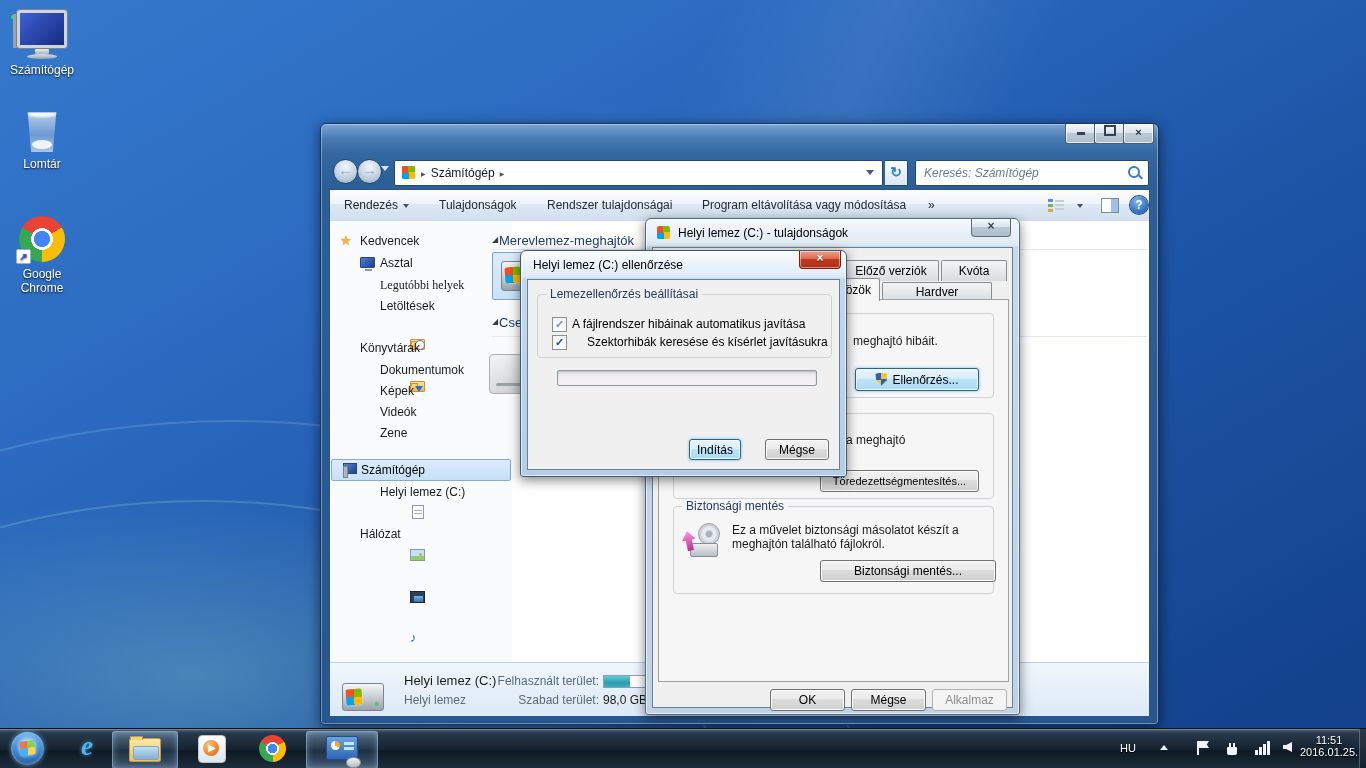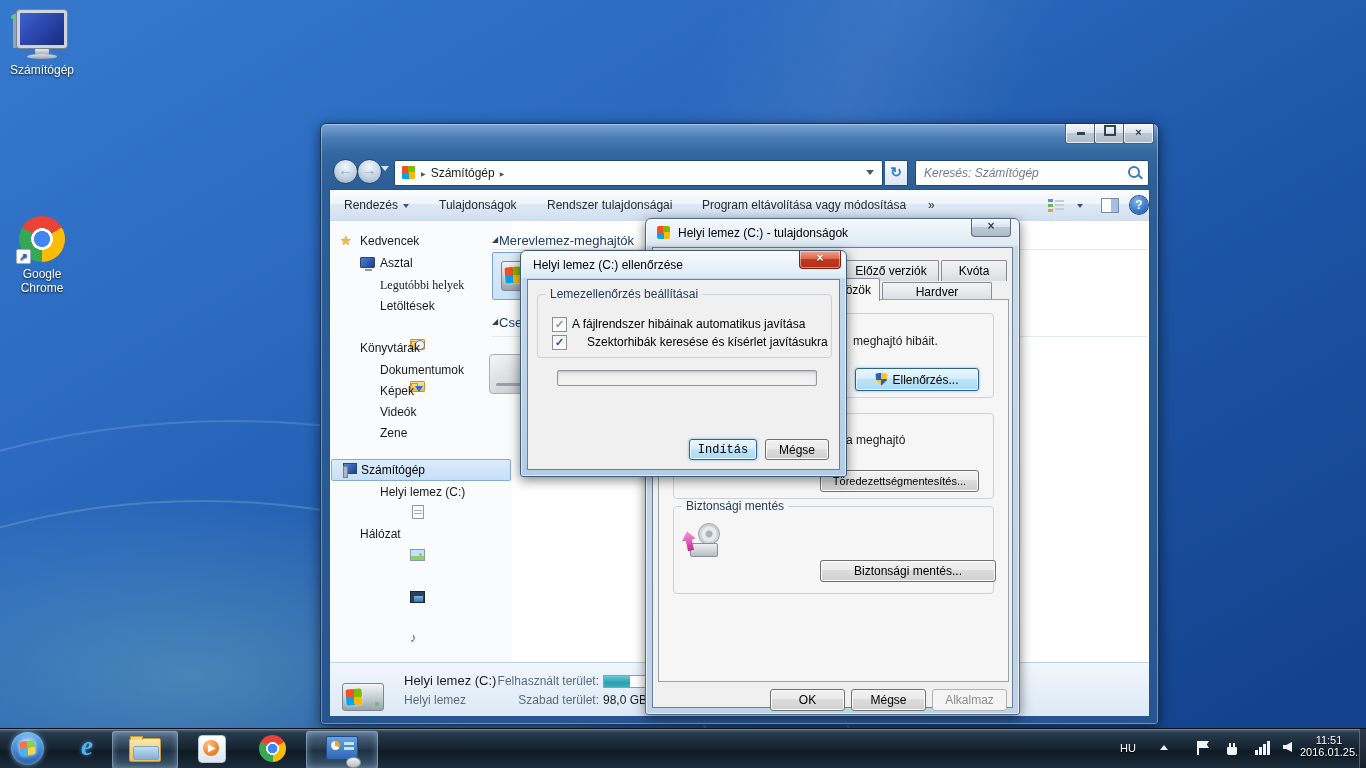--- a/index.html
+++ b/index.html
@@ -202,20 +202,24 @@
   <div class="abs wp-sheen"></div>
   <div class="abs wp-arc" style="left:-420px;top:420px;width:1300px;height:900px;"></div>
   <div class="abs wp-arc" style="left:-350px;top:500px;width:1100px;height:760px;border-color:rgba(210,255,225,.18);"></div>
 
   <div class="abs desk-ic" style="left:0;top:10px;">
     <div class="pc-monitor"></div>
     <div class="pc-stand"></div>
     <div class="pc-base"></div>
     <div style="margin-top:4px;">Számítógép</div>
   </div>
+  <div class="abs desk-ic" style="left:0;top:110px;">
+    <div class="bin"></div>
+    <div style="margin-top:5px;">Lomtár</div>
+  </div>
   <div class="abs desk-ic" style="left:0;top:216px;">
     <div class="chrome-ball">
       <div class="shortcut-badge">↗</div>
     </div>
     <div style="margin-top:5px;width:84px;">Google Chrome</div>
   </div>
 
   <div id="explorer" class="abs" style="z-index:10;">
 
     <div class="abs winbtn" style="left:744px;top:0;width:29px;"><span class="glyph-min"></span></div>
@@ -321,20 +325,21 @@
         </div>
         <div class="groupbox" style="left:14px;top:113px;width:319px;height:84px;background:#f6f6f6;">
           <div style="position:absolute;left:172px;top:19px;color:#1a1a1a;">a meghajtó</div>
           <button class="win-btn" style="left:146px;top:56px;width:159px;height:22px;font-family:inherit;font-size:11px;">Töredezettségmentesítés...</button>
         </div>
         <div class="groupbox" style="left:14px;top:206px;width:319px;height:86px;background:#f6f6f6;">
           <span class="gb-label" style="background:#f6f6f6;">Biztonsági mentés</span>
           <div class="backup-ic" style="left:10px;top:16px;">
               <div class="bk-drive"></div>
             </div>
+          <div style="position:absolute;left:58px;top:16px;width:228px;color:#1a1a1a;">Ez a művelet biztonsági másolatot készít a meghajtón található fájlokról.</div>
           <button class="win-btn" style="left:146px;top:53px;width:176px;height:22px;font-family:inherit;font-size:12px;">Biztonsági mentés...</button>
         </div>
       </div>
 
       <button class="win-btn" style="left:117px;top:441px;width:75px;height:22px;font-family:inherit;font-size:12px;">OK</button>
       <button class="win-btn" style="left:198px;top:441px;width:75px;height:22px;font-family:inherit;font-size:12px;">Mégse</button>
       <button class="win-btn win-btn-disabled" style="left:279px;top:441px;width:75px;height:22px;font-family:inherit;font-size:12px;">Alkalmaz</button>
     </div>
   </div>
 
@@ -343,21 +348,21 @@
     <div class="dlg-close dlg-close-red abs" style="left:278px;top:0;width:40px;">×</div>
     <div class="dlg-client" style="left:6px;top:28px;width:313px;height:191px;">
       <div class="groupbox" style="left:9px;top:14px;width:293px;height:62px;background:#f0f0f0;">
         <span class="gb-label">Lemezellenőrzés beállításai</span>
         <span class="checkbox" style="left:14px;top:22px;color:#7b93b5;">✓</span>
         <span style="position:absolute;left:34px;top:22px;color:#000;">A fájlrendszer hibáinak automatikus javítása</span>
         <span class="checkbox" style="left:14px;top:40px;color:#21529e;">✓</span>
         <span style="position:absolute;left:49px;top:40px;color:#000;">Szektorhibák keresése és kísérlet javításukra</span>
       </div>
       <div class="progress" style="left:29px;top:90px;width:258px;height:14px;"></div>
-      <button class="win-btn win-btn-default" style="left:161px;top:159px;width:68px;height:21px;font-family:Liberation Mono, monospace;font-size:12px;">Indítás</button>
+      <button class="win-btn win-btn-default" style="left:161px;top:159px;width:52px;height:21px;font-family:Liberation Sans, sans-serif;font-size:12px;">Indítás</button>
       <button class="win-btn" style="left:237px;top:159px;width:64px;height:21px;font-family:inherit;font-size:12px;">Mégse</button>
     </div>
   </div>
 
   <div id="taskbar" class="abs">
     <div class="orb" style="left:11px;top:3px;"></div>
     <div class="tb-btn" style="left:66px;width:42px;text-align:center;"><span class="ie-e">e</span></div>
     <div class="tb-btn tb-btn-active" style="left:112px;width:64px;">
         <div class="tb-folder" style="margin:6px auto 0;"></div>
       </div>

